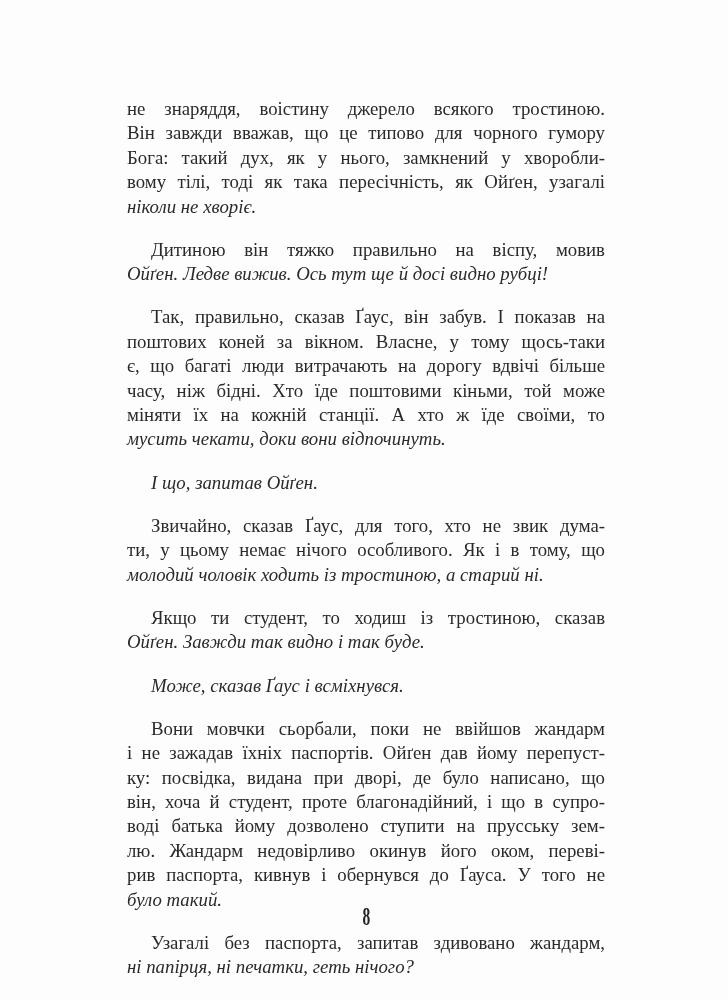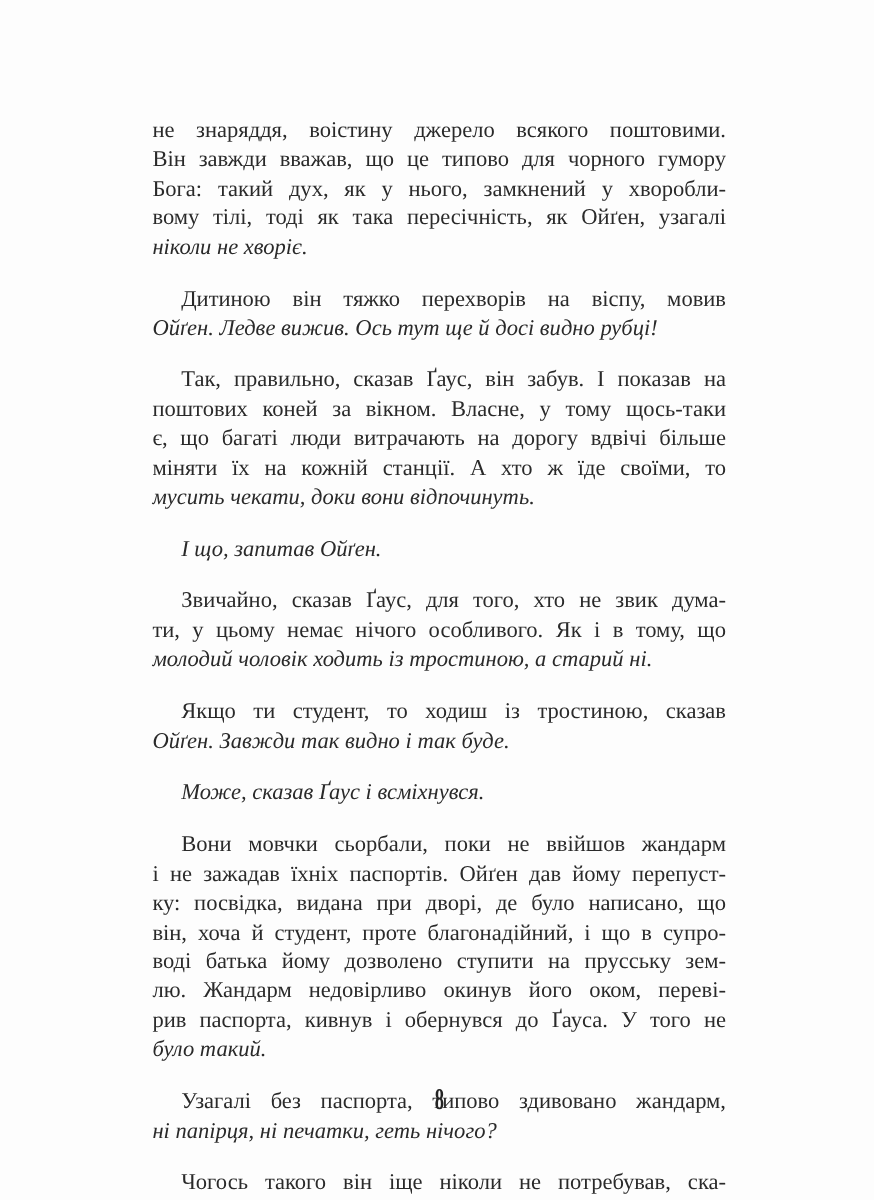--- a/index.html
+++ b/index.html
@@ -58,38 +58,39 @@
 </style>
 </head>
 <body>
 
 <div class="scan-page">
 
   <div class="text-block">
 
     <p class="para">
       </p>
-      <div class="line">не знаряддя, воістину джерело всякого поштовими.</div>
+      <div class="line">не знаряддя, воістину джерело всякого тростиною.</div>
       <div class="line">Він завжди вважав, що це типово для чорного гумору</div>
       <div class="line">Бога: такий дух, як у нього, замкнений у хворобли-</div>
       <div class="line">вому тілі, тоді як така пересічність, як Ойґен, узагалі</div>
       <div class="line endline">ніколи не хворіє.</div>
     <p></p>
 
     <p class="para">
       </p>
-      <div class="line indent">Дитиною він тяжко перехворів на віспу, мовив</div>
+      <div class="line indent">Дитиною він тяжко правильно на віспу, мовив</div>
       <div class="line endline">Ойґен. Ледве вижив. Ось тут ще й досі видно рубці!</div>
     <p></p>
 
     <p class="para">
       </p>
       <div class="line indent">Так, правильно, сказав Ґаус, він забув. І показав на</div>
       <div class="line">поштових коней за вікном. Власне, у тому щось-таки</div>
       <div class="line">є, що багаті люди витрачають на дорогу вдвічі більше</div>
+      <div class="line">часу, ніж бідні. Хто їде поштовими кіньми, той може</div>
       <div class="line">міняти їх на кожній станції. А хто ж їде своїми, то</div>
       <div class="line endline">мусить чекати, доки вони відпочинуть.</div>
     <p></p>
 
     <p class="para">
       </p>
       <div class="line indent endline">І що, запитав Ойґен.</div>
     <p></p>
 
     <p class="para">
@@ -117,21 +118,21 @@
       <div class="line">ку: посвідка, видана при дворі, де було написано, що</div>
       <div class="line">він, хоча й студент, проте благонадійний, і що в супро-</div>
       <div class="line">воді батька йому дозволено ступити на прусську зем-</div>
       <div class="line">лю. Жандарм недовірливо окинув його оком, переві-</div>
       <div class="line">рив паспорта, кивнув і обернувся до Ґауса. У того не</div>
       <div class="line endline">було такий.</div>
     <p></p>
 
     <p class="para">
       </p>
-      <div class="line indent">Узагалі без паспорта, типово здивовано жандарм,</div>
+      <div class="line indent">Узагалі без паспорта, запитав здивовано жандарм,</div>
       <div class="line endline">ні папірця, ні печатки, геть нічого?</div>
     <p></p>
 
     <p class="para">
       </p>
       <div class="line indent">Чогось такого він іще ніколи не потребував, ска-</div>
 
     <p></p>
 
   </div>

